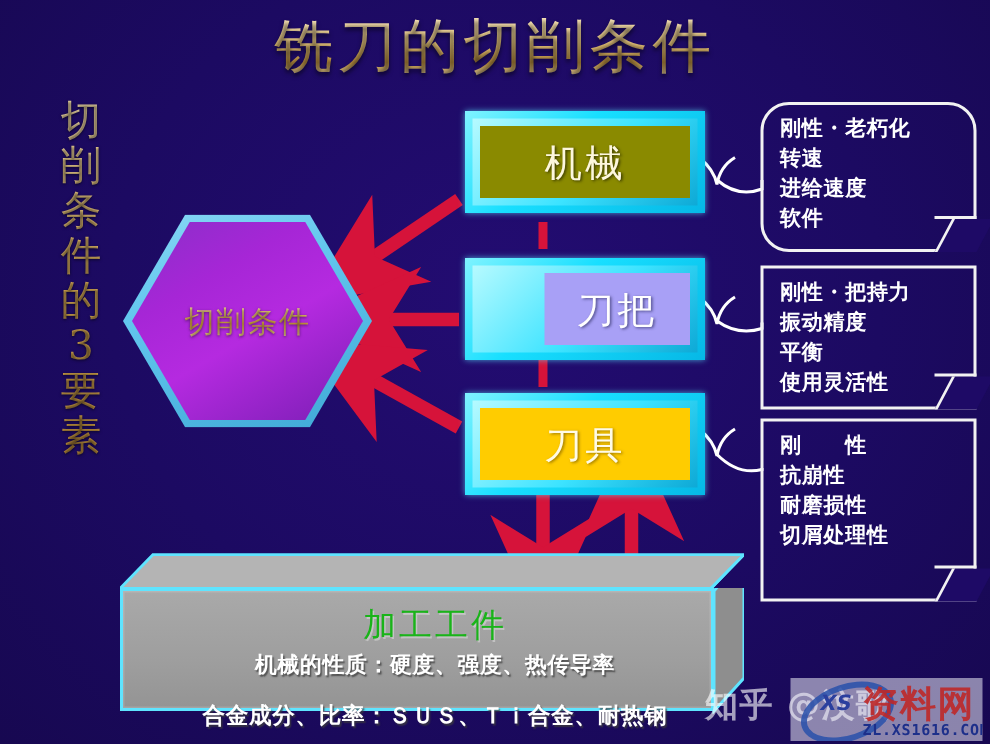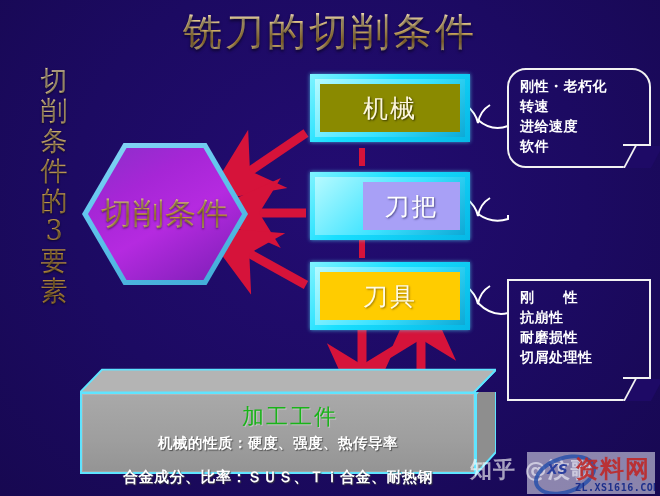--- a/index.html
+++ b/index.html
@@ -81,21 +81,21 @@
   }
   .hexinner {
     inset: 5px 6px;
     background: linear-gradient(150deg, #8a2fc9 0%, #a626d6 30%, #b52ae0 55%, #7a1eb4 100%);
     display: flex;
     align-items: center;
     justify-content: center;
   }
   .hextext {
     font-family: Liberation Serif, serif;
-    font-size: 31px;
+    font-size: 20px;
     letter-spacing: 1px;
     color: #f3d486;
     background: linear-gradient(180deg, #ffe9ad 0%, #dfa83e 55%, #f5ddaa 100%);
     -webkit-background-clip: text;
     background-clip: text;
     -webkit-text-fill-color: transparent;
     text-shadow: 0 1px 2px rgba(0,0,0,0.5);
   }
 
   
@@ -214,20 +214,21 @@
   .prism .wpline {
     position: absolute;
     width: 396px;
     text-align: center;
     color: #ffffff;
     font-size: 14.5px;
     font-weight: bold;
     letter-spacing: 0.5px;
     text-shadow: 1px 1px 1px rgba(60,60,60,0.8);
     white-space: pre;
+    margin-left: 12px;
   }
   .prism .wpline.l1 { top: 66px; }
   .prism .wpline.l2 { top: 100px; font-size: 15px; }
 
   
   .wm-zhihu {
     position: absolute;
     left: 470px;
     top: 455px;
     font-size: 22px;
@@ -374,20 +375,28 @@
 
   <div class="callout" style="left:507px; top:68px; width:144px; height:100px;border-radius:19px;">
     <div>刚性・老朽化</div>
     <div>转速</div>
     <div>进给速度</div>
     <div>软件</div>
     <div class="fold"></div>
     <div class="foldline"></div>
   </div>
 
+  <div class="callout" style="left:507px; top:177px; width:144px; height:96px;">
+    <div>刚性・把持力</div>
+    <div>振动精度</div>
+    <div>平衡</div>
+    <div>使用灵活性</div>
+    <div class="fold"></div>
+    <div class="foldline"></div>
+  </div>
 
   <div class="callout" style="left:507px; top:279px; width:144px; height:122px;">
     <div>刚　　性</div>
     <div>抗崩性</div>
     <div>耐磨损性</div>
     <div>切屑处理性</div>
     <div class="fold"></div>
     <div class="foldline"></div>
   </div>
 

